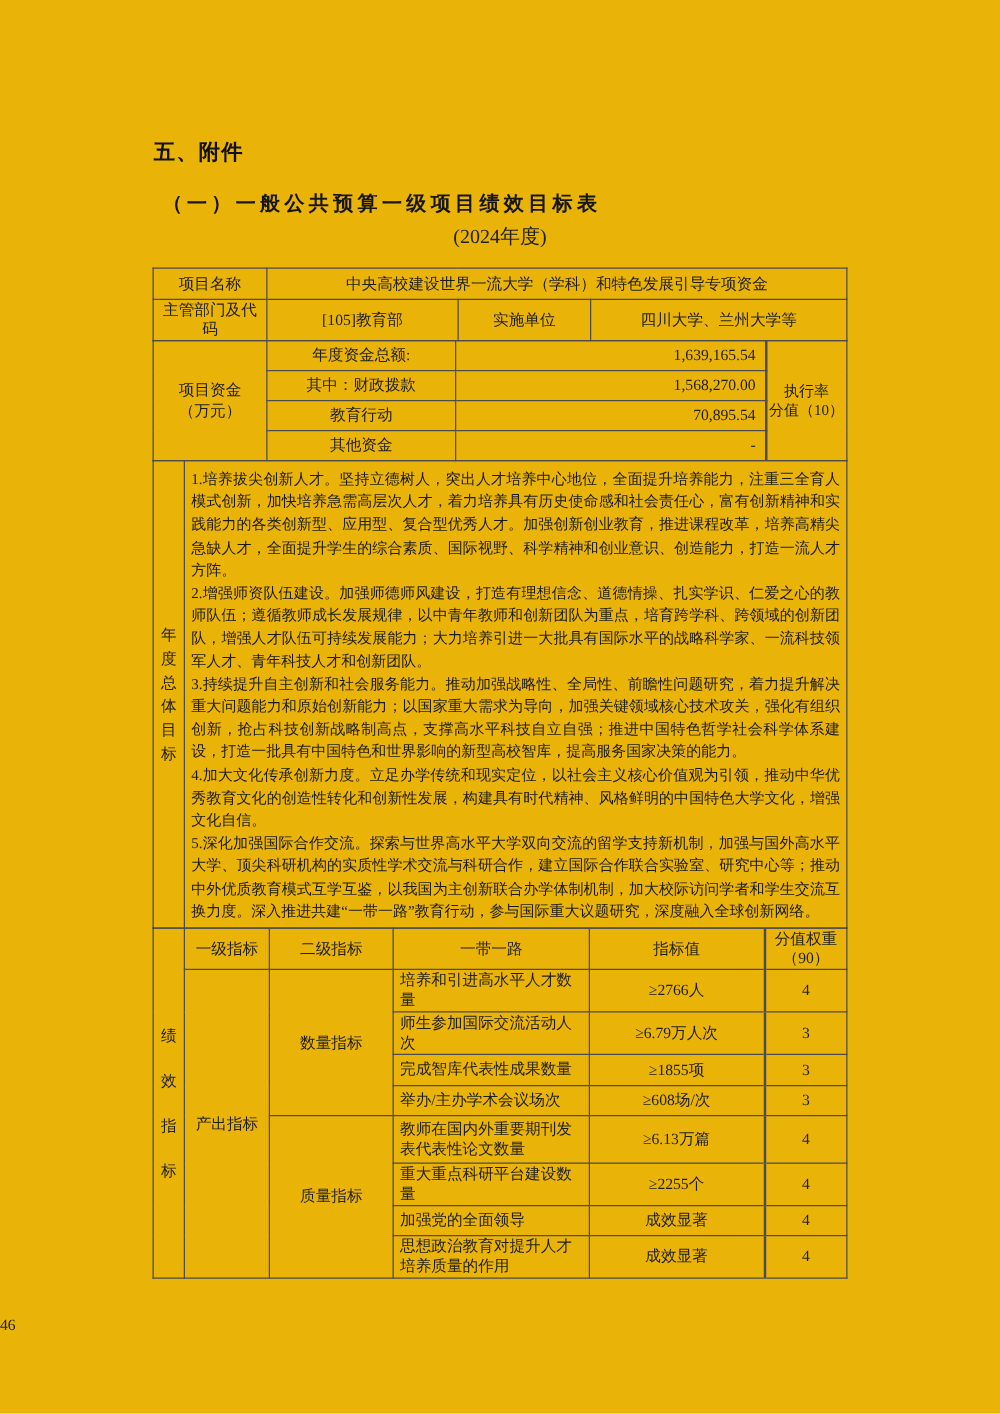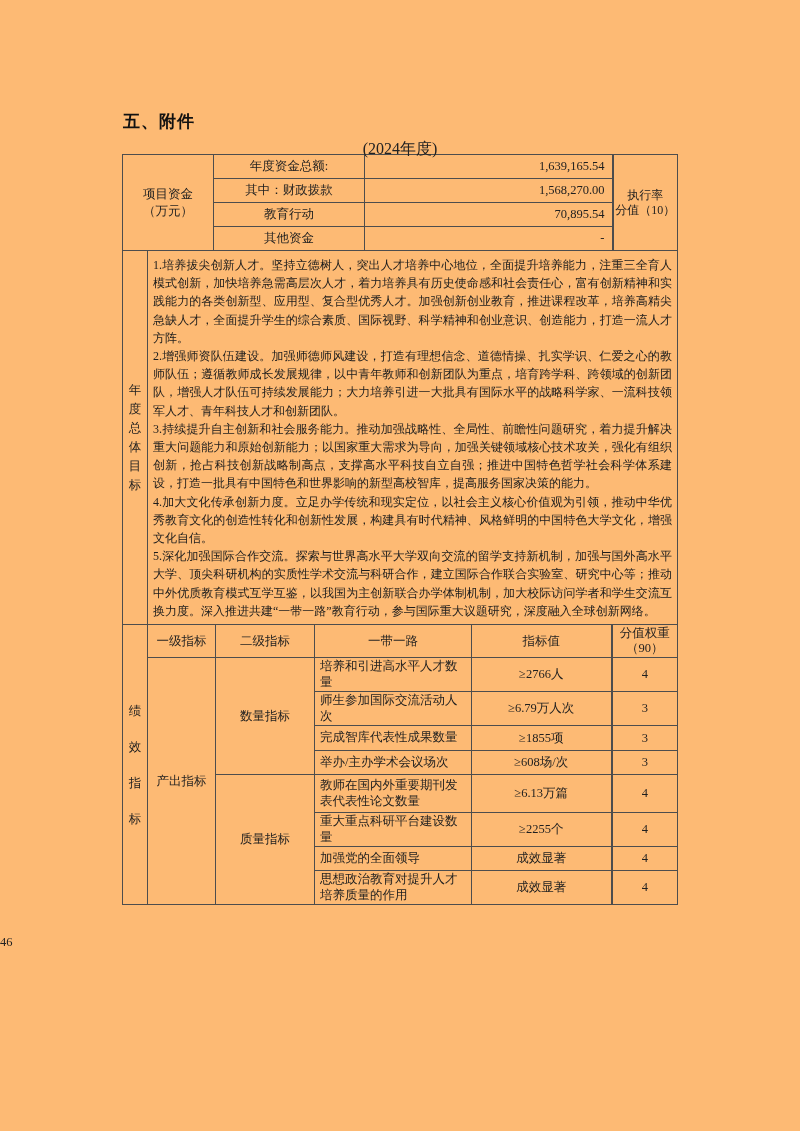--- a/index.html
+++ b/index.html
@@ -1,21 +1,21 @@
 <!DOCTYPE html>
 <html><head>
 <meta charset="utf-8">
 <style>
   * { margin:0; padding:0; box-sizing:border-box; }
   html,body { background:#ffffff; }
   .page {
     position:relative;
     width:800px; height:1131px;
     margin:0 auto;
-    background:#fdba74;
+    background:#eab308;
     color:#1f1f1f;
     font-family:"Liberation Serif","DejaVu Serif",serif;
     overflow:hidden;
   }
   .h1 {
     margin:112px 0 0 123px;
     font-family:"Liberation Sans","DejaVu Sans",sans-serif;
     font-size:17px; font-weight:bold; line-height:19px;
     letter-spacing:1px; color:#111;
   }
@@ -81,22 +81,43 @@
     margin-top:30px; 
     font-size:12.5px; line-height:14px; color:#222;
   }
 </style>
 </head>
 <body>
 
 <div class="page">
 
   <div class="h1">五、附件</div>
+  <div class="h2">（一）一般公共预算一级项目绩效目标表</div>
   <div class="doc-subtitle">(2024年度)</div>
 
+  <table class="t1">
+    <colgroup>
+        <col style="width:91px">
+        <col style="width:153px">
+        <col style="width:106px">
+        <col style="width:205px">
+      </colgroup>
+    <tbody>
+        <tr class="tr-a">
+      <td>项目名称</td>
+      <td colspan="3">中央高校建设世界一流大学（学科）和特色发展引导专项资金</td>
+    </tr>
+    <tr class="tr-a">
+      <td>主管部门及代码</td>
+      <td>[105]教育部</td>
+      <td>实施单位</td>
+      <td>四川大学、兰州大学等</td>
+    </tr>
+  </tbody>
+    </table>
 
   <table class="t2">
     <colgroup>
         <col style="width:91px">
         <col style="width:151px">
         <col style="width:248px">
         <col style="width:65px">
       </colgroup>
     <tbody>
         <tr class="tr-b">

